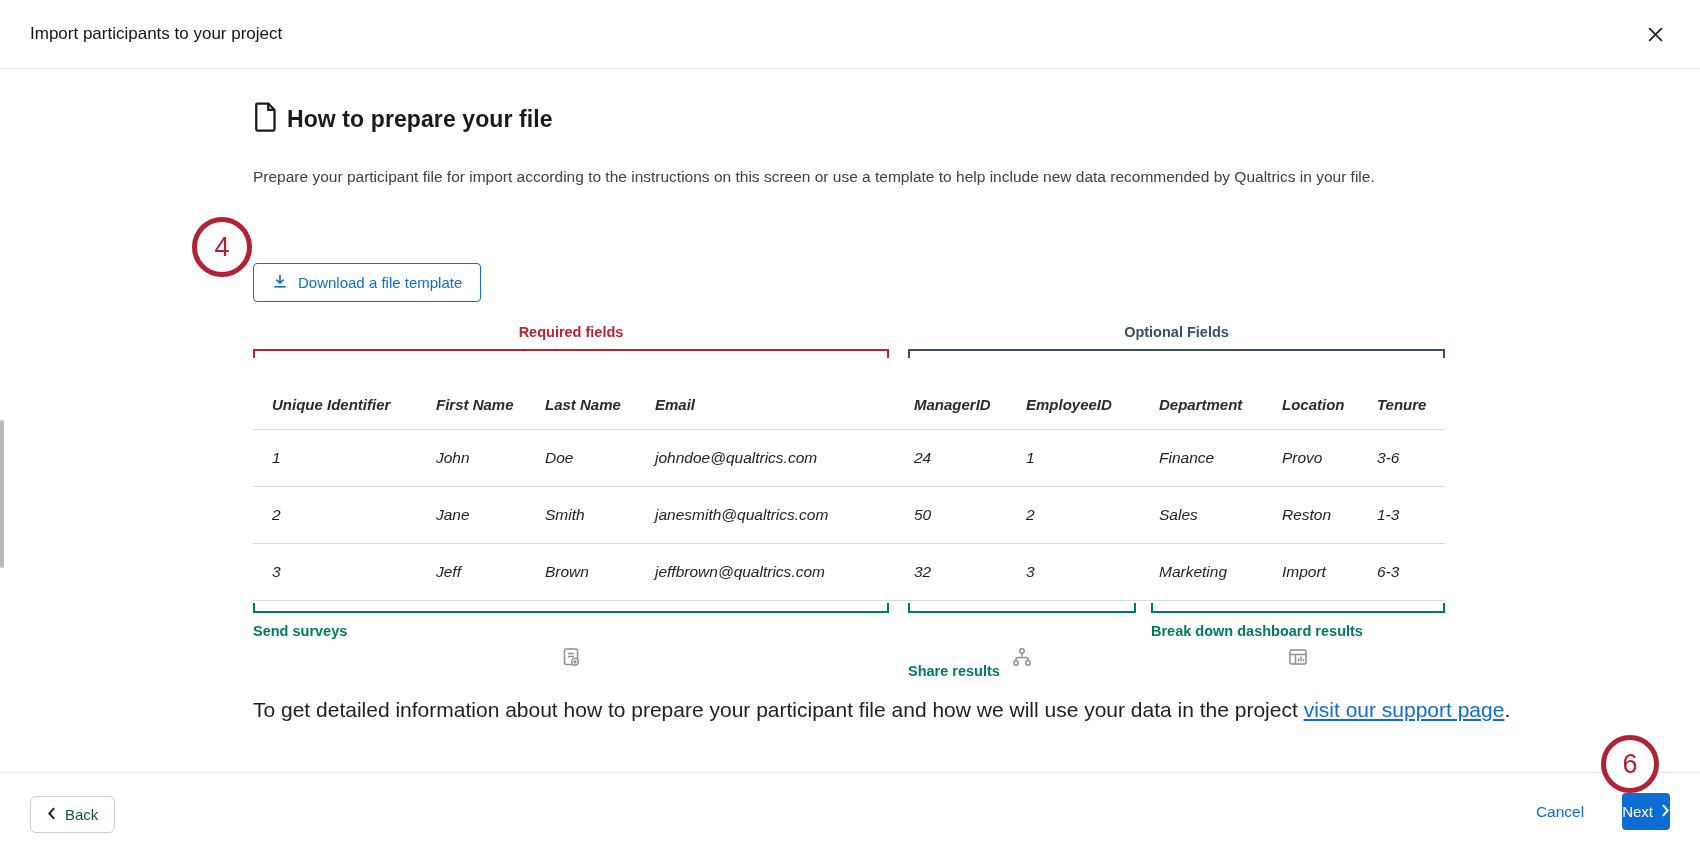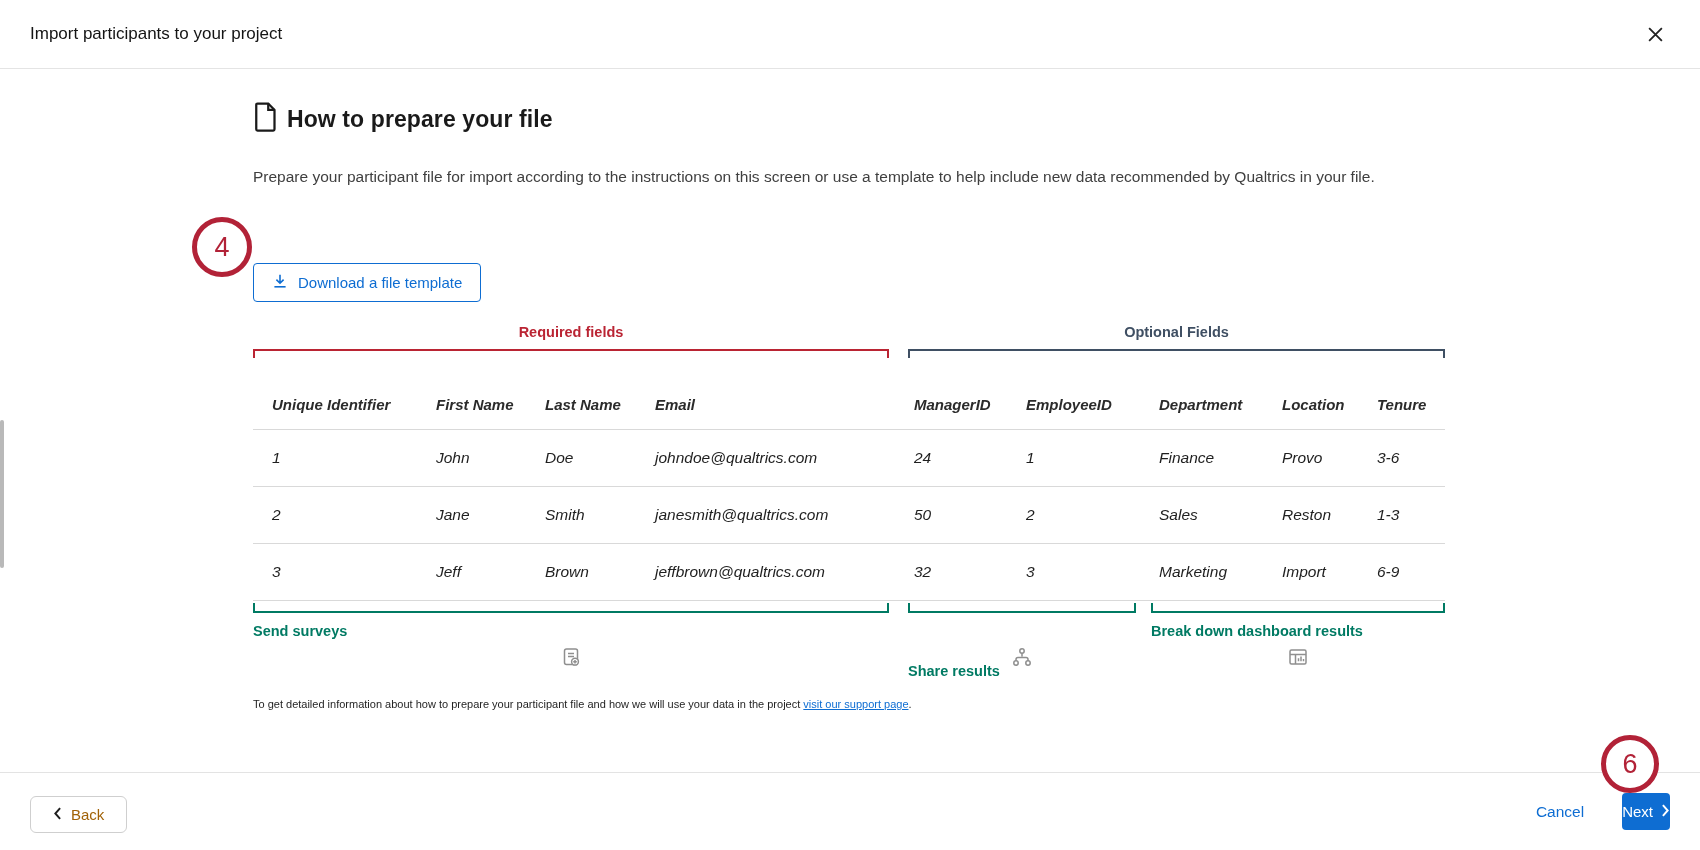--- a/index.html
+++ b/index.html
@@ -76,34 +76,34 @@
   .bgl-1 { left:253px; width:636px; }
   .bgl-2 { left:908px; width:228px;margin-top:40px; }
   .bgl-3 { left:1151px; width:294px; }
 
   .bgroup-icon { position:absolute; top:646px; text-align:center; }
   .bgi-1 { left:253px; width:636px; }
   .bgi-2 { left:908px; width:228px; }
   .bgi-3 { left:1151px; width:294px; }
 
   
-  .support-line { position:absolute; left:253px; top:698px; font-size:11px; color:#1f1f1f; }
+  .support-line { position:absolute; left:253px; top:698px; font-size:21px; color:#1f1f1f; }
   .support-line a { color:#0e6dd2; text-decoration:underline; cursor:pointer; }
 
   
   .footer {
     position:absolute; left:0; bottom:0; width:100%; height:78px;
     border-top:1px solid #e3e3e3; background:#fff;
     display:flex; align-items:center; justify-content:space-between;
     padding:0 30px; z-index:2;
   }
   .back-btn {
     display:inline-flex; align-items:center; gap:9px; height:37px;
     border:1px solid #cfcfcf; border-radius:6px; background:#fff;
-    padding:0 22px; font-size:15px; color:#a16207; cursor:pointer;margin-top:6px;
+    padding:0 16px; font-size:15px; color:#14532d; cursor:pointer;margin-top:6px;
   }
   .footer-right { display:flex; align-items:center; gap:38px; }
   .cancel-link { color:#0e6dd2; font-size:15.5px; cursor:pointer; background:none; border:none; }
   .next-btn {
     display:inline-flex; align-items:center; gap:8px; height:37px;
     background:#0e6dd2; color:#fff; border:none; border-radius:4px;
     padding:0 0; font-size:15px; cursor:pointer;
   }
 </style>
 </head>
@@ -190,21 +190,21 @@
 
   <div class="trow body">
     <div>3</div>
     <div>Jeff</div>
     <div>Brown</div>
     <div>jeffbrown@qualtrics.com</div>
     <div>32</div>
     <div>3</div>
     <div>Marketing</div>
     <div>Import</div>
-    <div>6-9</div>
+    <div>6-3</div>
   </div>
 </div>
 
 <div class="bracket-bottom bb-1"></div>
 <div class="bracket-bottom bb-2"></div>
 <div class="bracket-bottom bb-3"></div>
 
 <div class="bgroup-label bgl-1">Send surveys</div>
 <div class="bgroup-label bgl-2">Share results</div>
 <div class="bgroup-label bgl-3">Break down dashboard results</div>

